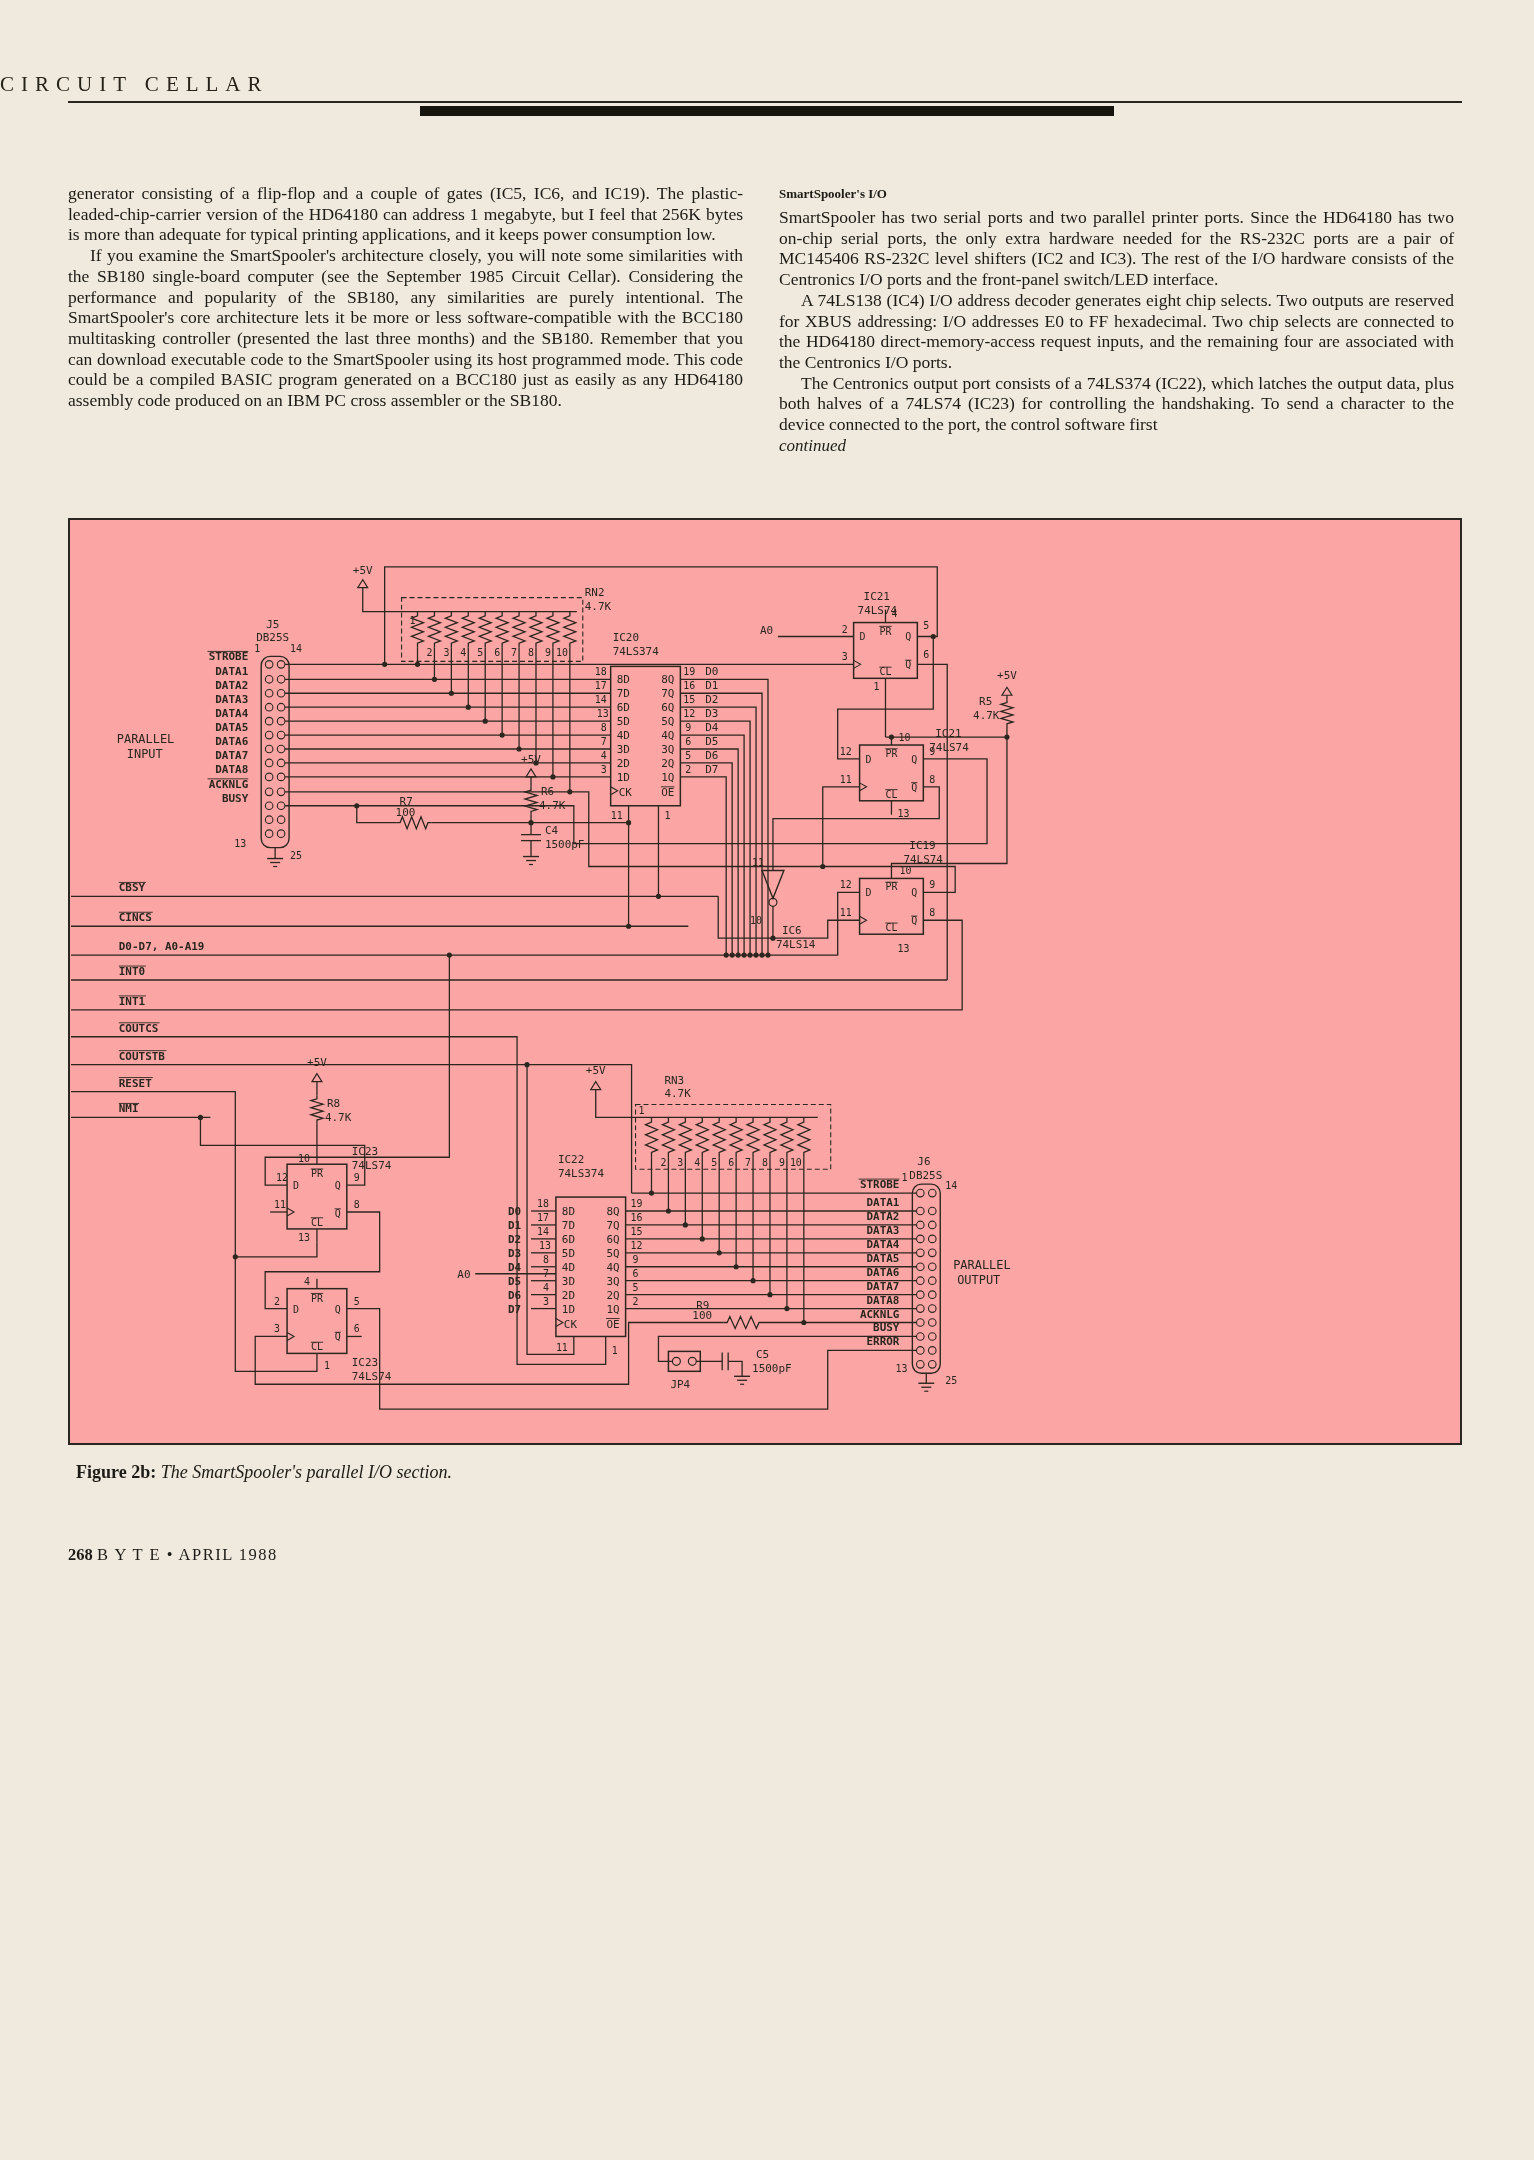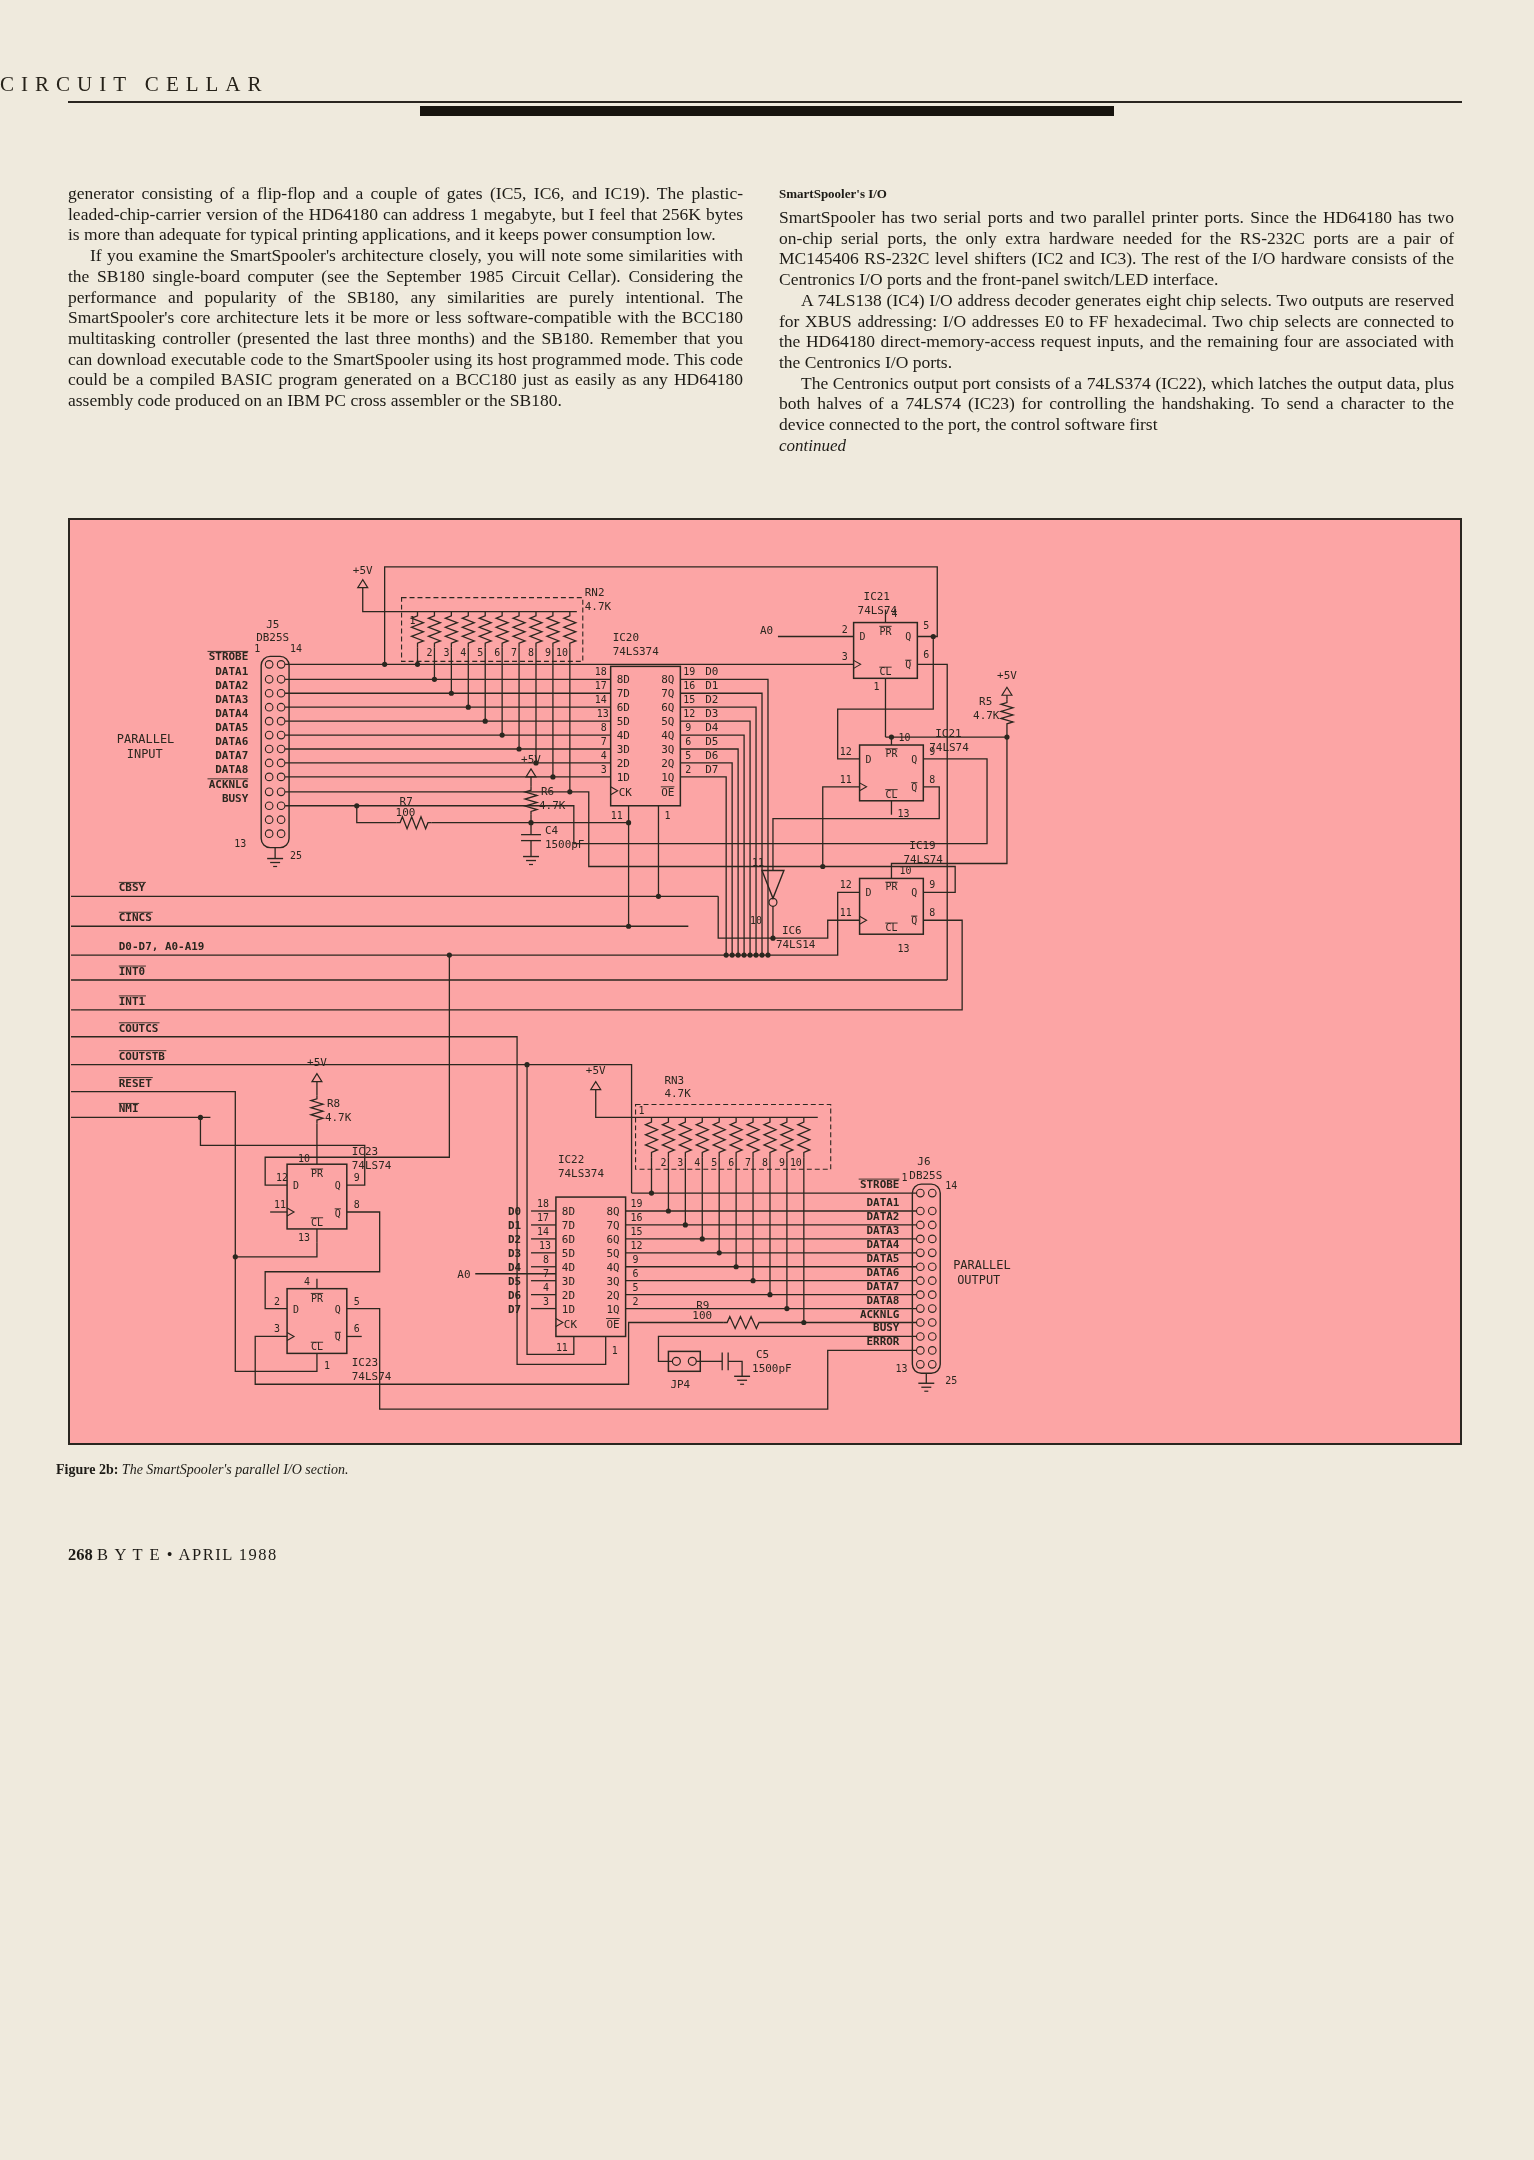--- a/index.html
+++ b/index.html
@@ -12,21 +12,21 @@
   .header-bar{position:absolute;top:106px;left:420px;width:694px;height:10px;background:#17140e;}
   .columns{position:absolute;top:147px;left:68px;width:1394px;display:flex;gap:36px;margin-top:36px;}
   .col{width:675px;font-size:17.5px;line-height:20.7px;text-align:justify;}
   .col p{margin:0;}
   .col p.indent{text-indent:22px;}
   .col h3{margin:0 0 3px 0;font-size:13px;line-height:21px;}
   .continued{text-align:left;font-style:italic;font-size:17px;margin-top:1px;}
   .figure{position:absolute;top:518px;left:68px;width:1394px;height:927px;
        border:2px solid #2a2620;background:#fca5a5;box-sizing:border-box;}
   .figure svg{width:100%;height:100%;display:block;}
-  .caption{position:absolute;top:1462px;left:56px;width:1390px;font-size:14px;}
+  .caption{position:absolute;top:1462px;left:76px;width:1390px;font-size:18px;}
   .cap-label{font-weight:bold;}
   .cap-text{font-style:italic;}
   .footer{position:absolute;top:1545px;left:68px;font-size:16.5px;}
   .pagenum{font-weight:bold;}
   .mag{letter-spacing:1.5px;}
 </style>
 </head>
 <body>
 
 <div class="page">

